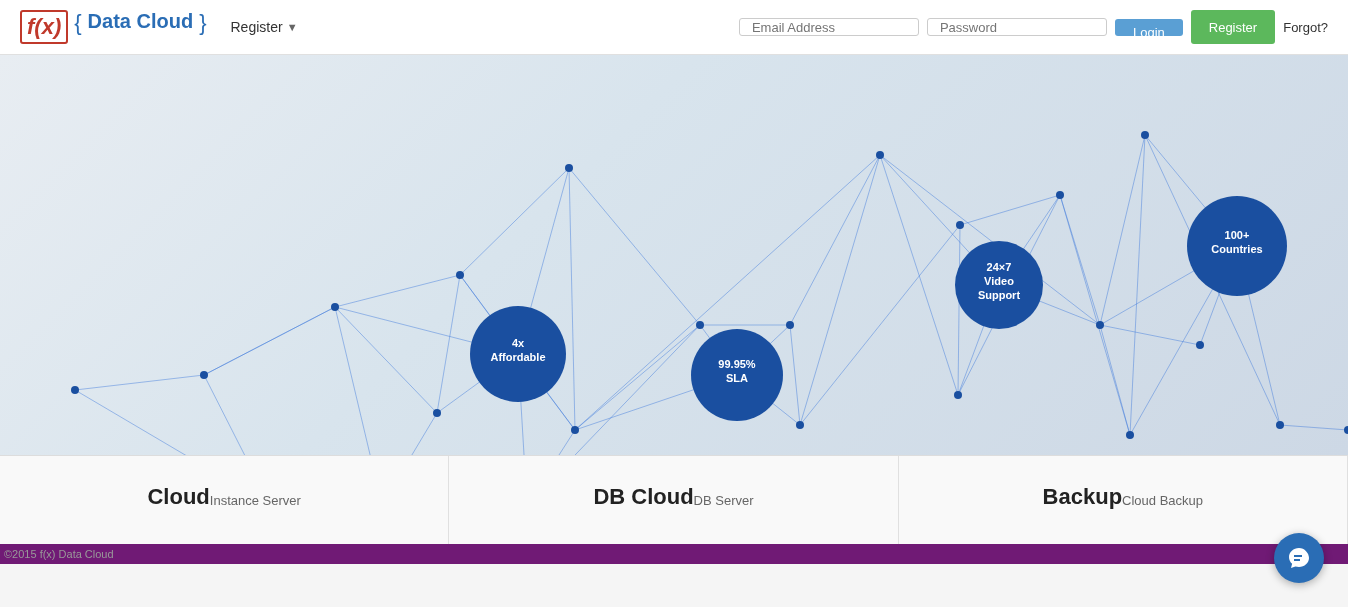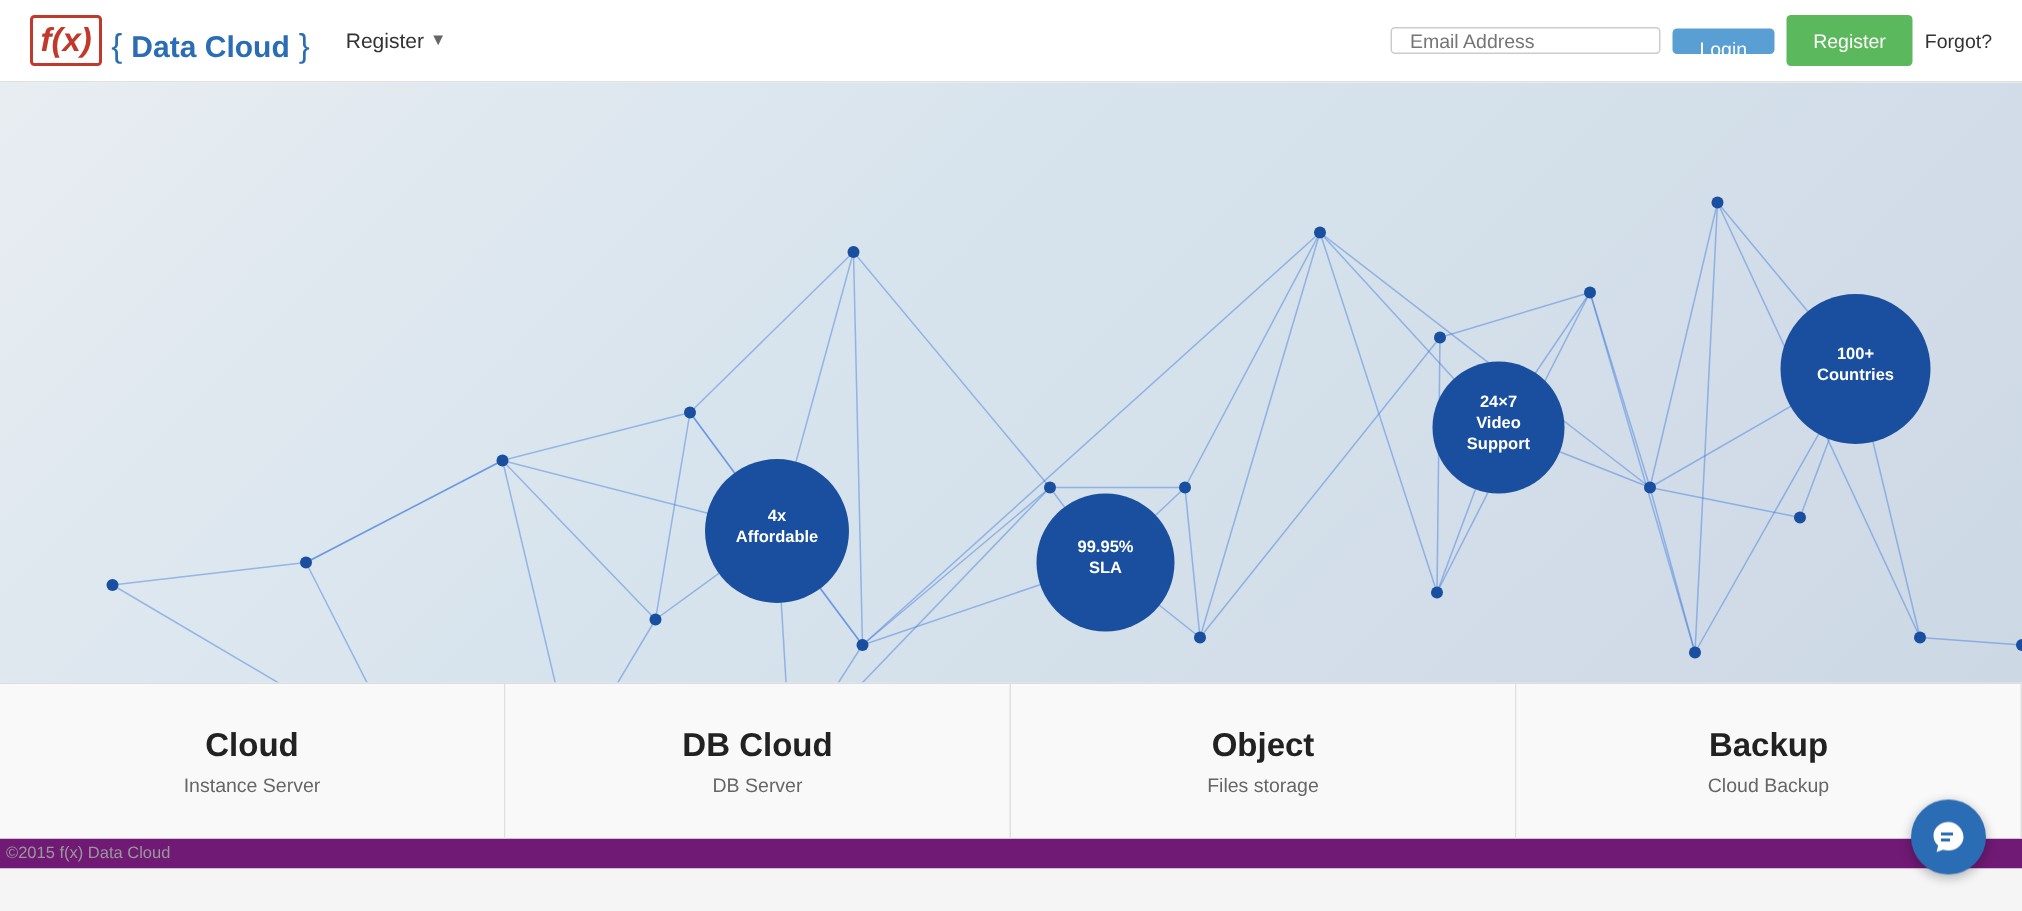--- a/index.html
+++ b/index.html
@@ -11,21 +11,21 @@
       align-items: center;
       background: #fff;
       padding: 0 20px;
       height: 55px;
       border-bottom: 1px solid #e0e0e0;
       position: relative;
       z-index: 10;
     }
     .logo {
       display: flex;
-      align-items: flex-end;
+      align-items: flex-start;
       gap: 6px;
       text-decoration: none;
     }
     .logo-fx {
       font-size: 22px;
       font-weight: bold;
       color: #c0392b;
       font-style: italic;
       border: 2px solid #c0392b;
       padding: 2px 5px;
@@ -106,21 +106,20 @@
 
     
     .cards {
       display: flex;
       background: #f0f0f0;
       border-top: 1px solid #ddd;
     }
     .card {
       flex: 1;
       display: flex;
-      flex-direction: column;
       align-items: center;
       justify-content: center;
       padding: 28px 10px;
       background: #f9f9f9;
       border-right: 1px solid #e0e0e0;
       cursor: pointer;
       transition: background 0.2s;
     }
     .card-title {
       font-size: 22px;
@@ -169,20 +168,21 @@
     <span class="logo-text">Data Cloud</span>
     <span class="logo-braces">}</span>
   </a>
   <div class="nav-register">
     <span>Register</span>
     <span class="nav-arrow">▼</span>
   </div>
   <div class="header-spacer"></div>
   <div class="header-auth">
     <input class="auth-input" type="email" placeholder="Email Address" style="">
+    <input class="auth-input" type="password" placeholder="Password" style="">
     <button class="btn-login">Login</button>
     <button class="btn-register">Register</button>
     <span class="forgot-link">Forgot?</span>
   </div>
 </header>
 
 <section class="hero">
   <svg id="hero-svg" viewBox="0 0 1348 400" preserveAspectRatio="xMidYMid slice">
 
     <g id="lines-group">
@@ -283,24 +283,20 @@
 
 <div class="card">
     <div class="card-title">Cloud</div>
     <div class="card-sub">Instance Server</div>
   </div>
     <div class="card">
     <div class="card-title">DB Cloud</div>
     <div class="card-sub">DB Server</div>
   </div>
     <div class="card">
-    <div class="card-title">Object</div>
-    <div class="card-sub">Files storage</div>
-  </div>
-    <div class="card">
     <div class="card-title">Backup</div>
     <div class="card-sub">Cloud Backup</div>
   </div>
   </div>
 
 <div class="footer-copy">©2015 f(x) Data Cloud</div>
 
 <div class="chat-btn">
   <svg viewBox="0 0 24 24">
     <path d="M12 2C6.48 2 2 6.02 2 11c0 2.68 1.2 5.09 3.12 6.78L4 22l4.44-1.48C9.55 20.82 10.76 21 12 21c5.52 0 10-4.02 10-9S17.52 2 12 2zm1 13H7v-2h6v2zm2-4H7V9h8v2z"></path>

